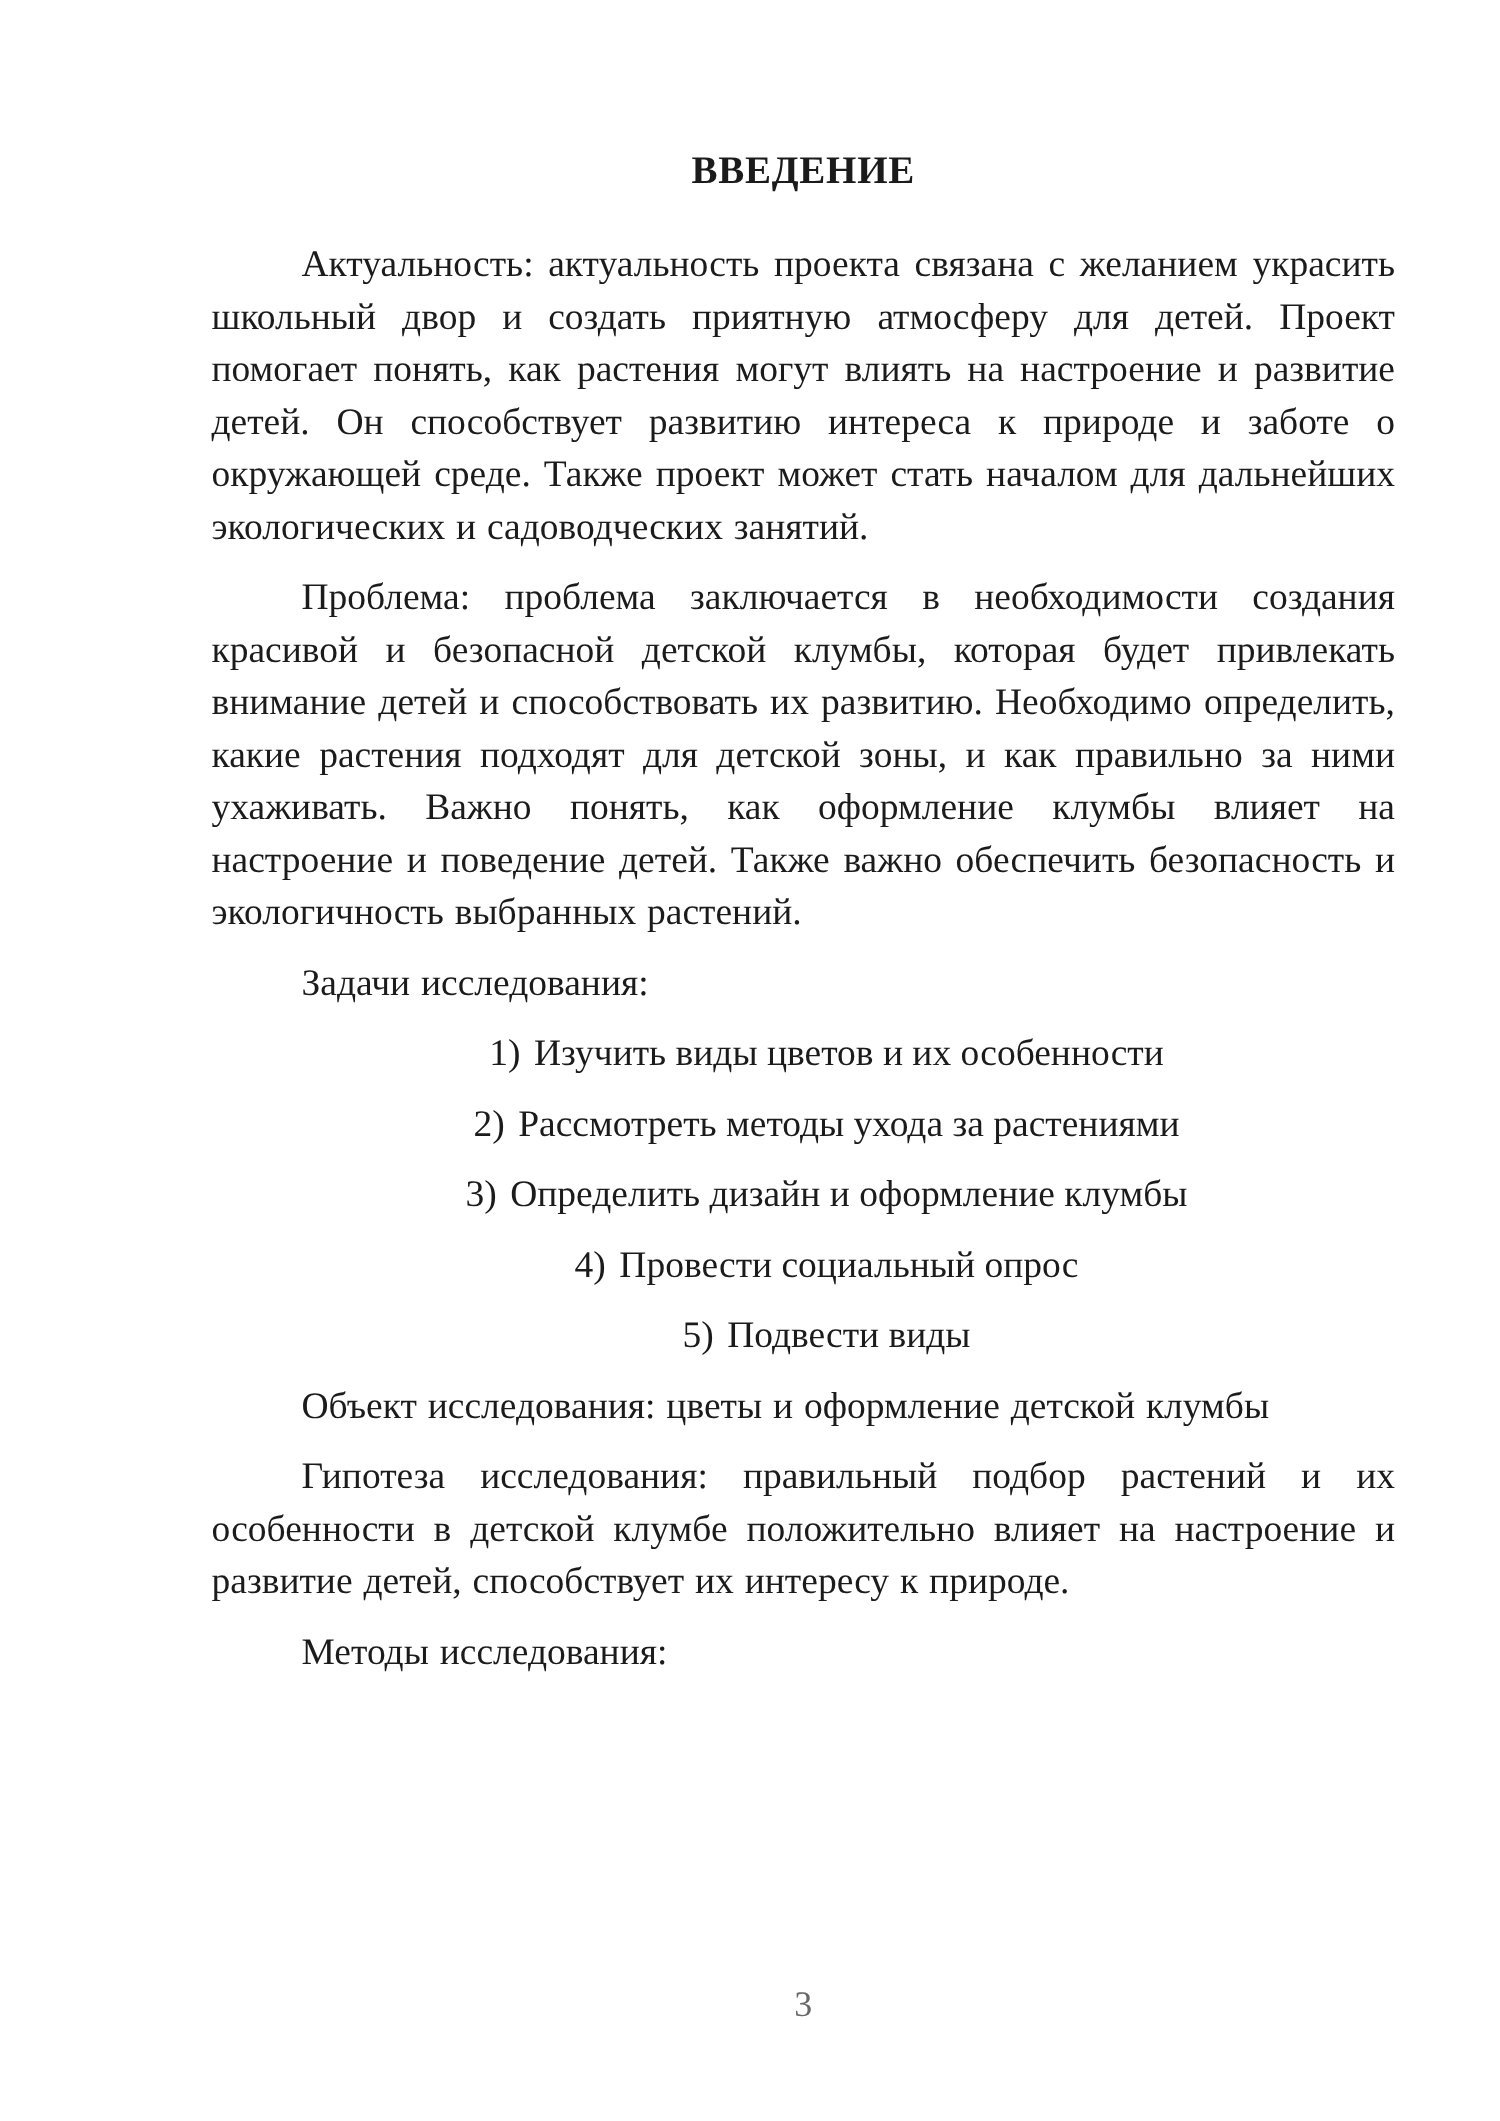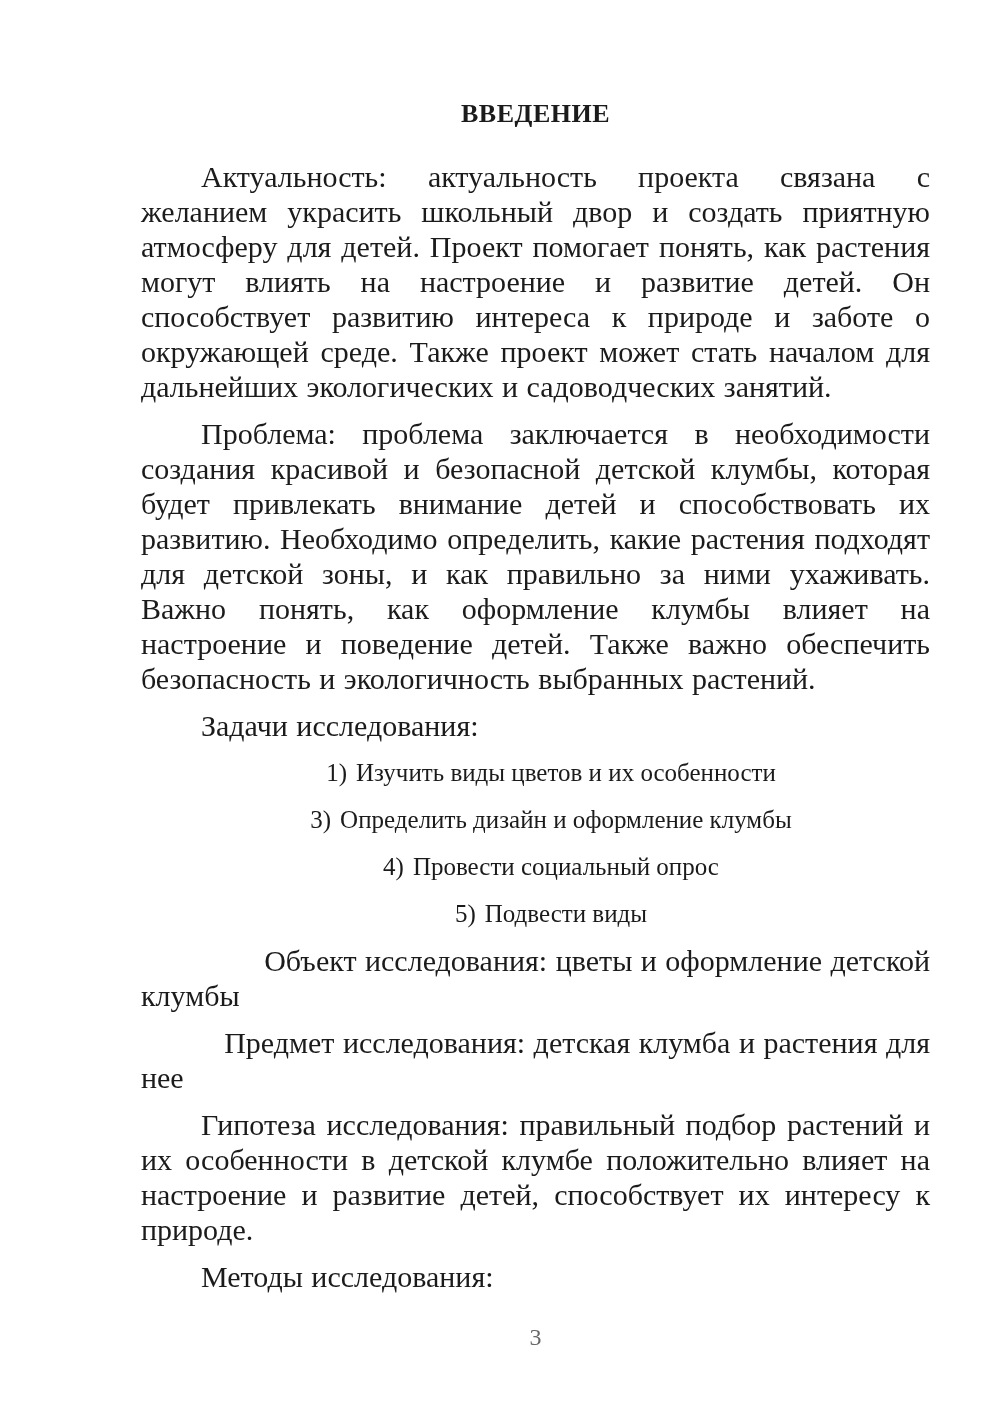--- a/index.html
+++ b/index.html
@@ -24,21 +24,21 @@
   }
   .doc-title {
     font-size: 26px;
     line-height: 38px;
     font-weight: bold;
     text-align: center;
     margin: 0 0 26px 0;
     letter-spacing: 0.5px;
   }
   p.para {
-    font-size: 30px;
+    font-size: 25px;
     line-height: 35px;
     text-align: justify;
     text-align-last: left;
     text-indent: 60px;
     margin: 0 0 12px 0;
     word-spacing: 1px;
   }
   p.single {
     text-align: right;
   }
@@ -72,27 +72,27 @@
     <h1 class="doc-title">ВВЕДЕНИЕ</h1>
 
     <p class="para">Актуальность: актуальность проекта связана с желанием украсить школьный двор и создать приятную атмосферу для детей. Проект помогает понять, как растения могут влиять на настроение и развитие детей. Он способствует развитию интереса к природе и заботе о окружающей среде. Также проект может стать началом для дальнейших экологических и садоводческих занятий.</p>
 
     <p class="para">Проблема: проблема заключается в необходимости создания красивой и безопасной детской клумбы, которая будет привлекать внимание детей и способствовать их развитию. Необходимо определить, какие растения подходят для детской зоны, и как правильно за ними ухаживать. Важно понять, как оформление клумбы влияет на настроение и поведение детей. Также важно обеспечить безопасность и экологичность выбранных растений.</p>
 
 
     <p class="para single">Задачи исследования:</p>
 
     <p class="numbered"><span class="num">1)</span><span>Изучить виды цветов и их особенности</span></p>
+    <p class="numbered"><span class="num">2)</span><span>Рассмотреть методы ухода за растениями</span></p>
     <p class="numbered"><span class="num">3)</span><span>Определить дизайн и оформление клумбы</span></p>
     <p class="numbered"><span class="num">4)</span><span>Провести социальный опрос</span></p>
     <p class="numbered"><span class="num">5)</span><span>Подвести виды</span></p>
 
     <p class="para single">Объект исследования: цветы и оформление детской клумбы</p>
 
-    <p class="para single">Предмет исследования: детская клумба и растения для нее</p>
 
     <p class="para">Гипотеза исследования: правильный подбор растений и их особенности в детской клумбе положительно влияет на настроение и развитие детей, способствует их интересу к природе.</p>
 
     <p class="para single">Методы исследования:</p>
 
 
   </div>
 
   <div class="page-number">3</div>
 </div>

